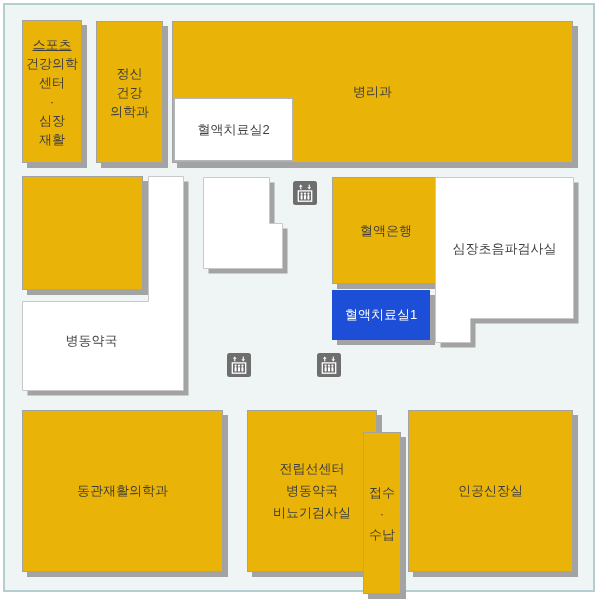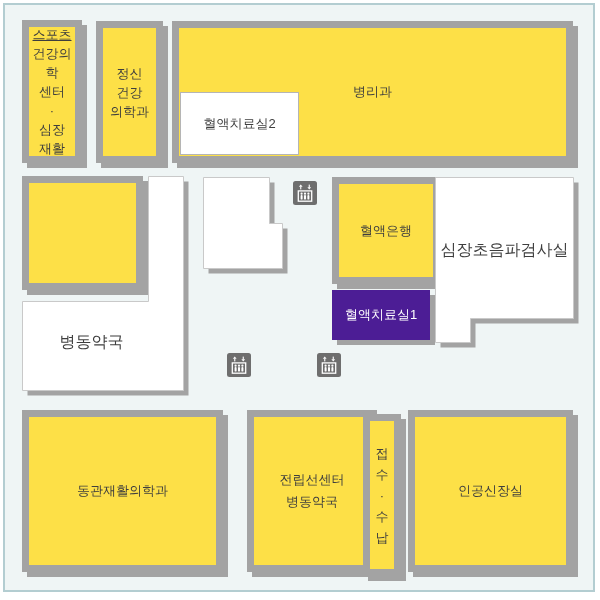--- a/index.html
+++ b/index.html
@@ -8,52 +8,52 @@
     background:#ffffff;
     font-family:"Liberation Sans","DejaVu Sans",sans-serif;
     color:#3e3e3e;
   }
   #map-frame{
     position:absolute;left:3px;top:3px;width:588px;height:585px;
     border:2px solid #b3cdd1;background:#eff5f5;
   }
   .room{
     position:absolute;box-sizing:border-box;
-    background:#fde047;border:7px solid #a3a3a3;
+    background:#eab308;border:1px solid #a3a3a3;
     box-shadow:5px 5px 0 #a3a3a3;
     display:flex;flex-direction:column;align-items:center;justify-content:center;
     text-align:center;font-size:13px;line-height:22px;
   }
   .room .line{display:block;}
   #r-sports{left:22px;top:20px;width:60px;height:143px;line-height:19px;}
   #r-sports .u{text-decoration:underline;}
   #r-psy{left:96px;top:21px;width:67px;height:142px;line-height:19px;}
   #r-path{left:172px;top:21px;width:401px;height:142px;line-height:24px;}
   #r-bt2{
     position:absolute;left:1px;bottom:1px;width:119px;height:63px;
     background:#ffffff;border:1px solid #b5b5b5;box-sizing:border-box;
     display:flex;align-items:center;justify-content:center;
     font-size:13px;line-height:16px;
   }
   #r-empty1{left:22px;top:176px;width:121px;height:114px;}
   #r-bank{left:332px;top:177px;width:108px;height:107px;}
   #r-bt1{
     left:332px;top:290px;width:98px;height:50px;
-    background:#4c1d95;border:none;color:#ffffff;
+    background:#1d4ed8;border:none;color:#ffffff;
   }
   #r-rehab{left:22px;top:410px;width:201px;height:162px;}
   #r-prostate{left:247px;top:410px;width:130px;height:162px;}
-  #r-recept{left:363px;top:414px;width:38px;height:162px;line-height:21px;}
+  #r-recept{left:363px;top:432px;width:38px;height:162px;line-height:21px;}
   #r-dialysis{left:408px;top:410px;width:165px;height:162px;}
   .shape{position:absolute;}
   #s-pharm{left:22px;top:176px;width:170px;height:224px;}
   #s-mid{left:203px;top:177px;width:90px;height:100px;}
   #s-echo{left:435px;top:177px;width:150px;height:175px;}
   .shape-label{
-    position:absolute;text-align:center;font-size:16px;color:#3e3e3e;
+    position:absolute;text-align:center;font-size:13px;color:#3e3e3e;
   }
   #l-pharm{left:22px;top:332px;width:139px;}
   #l-echo{left:435px;top:240px;width:139px;}
   .lift{position:absolute;width:24px;height:24px;}
   #lift-1{left:293px;top:181px;}
   #lift-2{left:227px;top:353px;}
   #lift-3{left:317px;top:353px;}
 </style>
 </head>
 <body>
@@ -109,20 +109,21 @@
   <span>혈액치료실1</span>
 </div>
 
 <div class="room" id="r-rehab">
   <span>동관재활의학과</span>
 </div>
 
 <div class="room" id="r-prostate">
   <span class="line">전립선센터</span>
   <span class="line">병동약국</span>
+  <span class="line">비뇨기검사실</span>
 </div>
 
 <div class="room" id="r-recept">
   <span class="line">접수</span>
   <span class="line">·</span>
   <span class="line">수납</span>
 </div>
 
 <div class="room" id="r-dialysis">
   <span>인공신장실</span>

